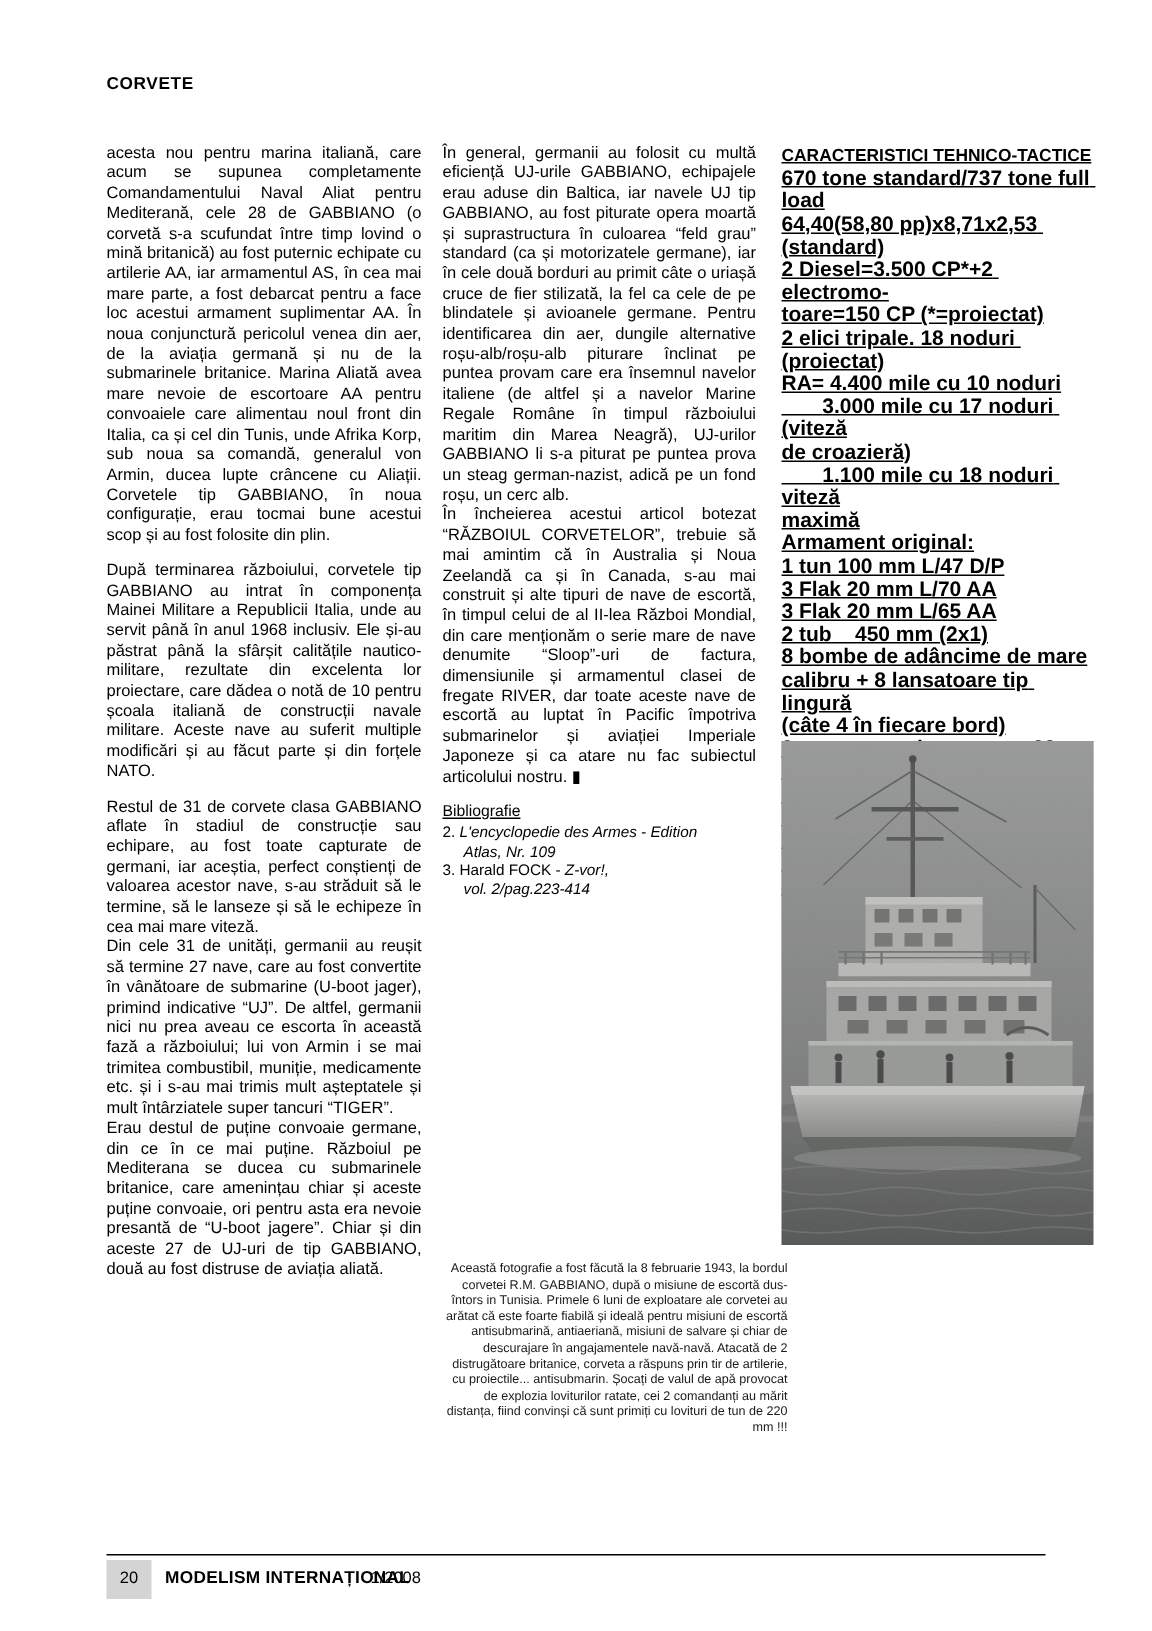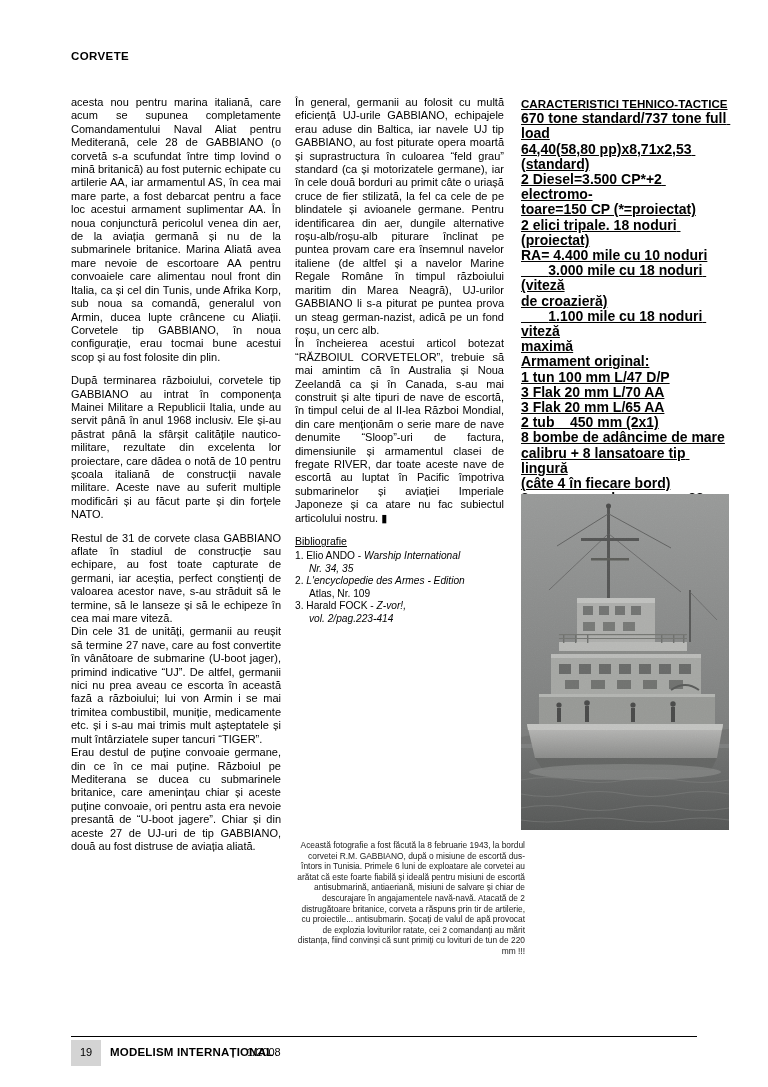--- a/index.html
+++ b/index.html
@@ -104,44 +104,40 @@
   </div>
 
   <div class="col" id="col2">
     <p class="tight">În general, germanii au folosit cu multă eficiență UJ-urile GABBIANO, echipajele erau aduse din Baltica, iar navele UJ tip GABBIANO, au fost piturate opera moartă și suprastructura în culoarea “feld grau” standard (ca și motorizatele germane), iar în cele două borduri au primit câte o uriașă cruce de fier stilizată, la fel ca cele de pe blindatele și avioanele germane. Pentru identificarea din aer, dungile alternative roșu-alb/roșu-alb piturare înclinat pe puntea provam care era însemnul navelor italiene (de altfel și a navelor Marine Regale Române în timpul războiului maritim din Marea Neagră), UJ-urilor GABBIANO li s-a piturat pe puntea prova un steag german-nazist, adică pe un fond roșu, un cerc alb.</p>
     <p>În încheierea acestui articol botezat “RĂZBOIUL CORVETELOR”, trebuie să mai amintim că în Australia și Noua Zeelandă ca și în Canada, s-au mai construit și alte tipuri de nave de escortă, în timpul celui de al II-lea Război Mondial, din care menționăm o serie mare de nave denumite “Sloop”-uri de factura, dimensiunile și armamentul clasei de fregate RIVER, dar toate aceste nave de escortă au luptat în Pacific împotriva submarinelor și aviației Imperiale Japoneze și ca atare nu fac subiectul articolului nostru. ▮</p>
 
 
     <div class="biblio-title">Bibliografie</div>
     <div style="font-size:10.2px;line-height:12.6px;">
       <div>
-        <span>1. Elio ANDO - </span><i>Warship International</i><br>
-        <span style="padding-left:14px;font-style:italic;">Nr. 34, 35</span>
-      </div>
-      <div>
         <span>2. </span><i>L'encyclopedie des Armes - Edition</i><br>
-        <span style="padding-left:14px;margin-top:16px;">Atlas, Nr. 109</span>
+        <span style="padding-left:14px;font-style:italic;margin-top:16px;">Atlas, Nr. 109</span>
       </div>
       <div>
         <span>3. Harald FOCK - </span><i>Z-vor!,</i><br>
         <span style="padding-left:14px;font-style:italic;">vol. 2/pag.223-414</span>
       </div>
     </div>
   </div>
 
   <div class="col" id="col3">
     <div class="spec-title">CARACTERISTICI TEHNICO-TACTICE</div>
     <div>
       <div class="spec-line">670 tone standard/737 tone full load</div>
       <div class="spec-line">64,40(58,80 pp)x8,71x2,53 (standard)</div>
       <div class="spec-line">2 Diesel=3.500 CP*+2 electromo-</div>
       <div class="spec-line">toare=150 CP (*=proiectat)</div>
       <div class="spec-line">2 elici tripale. 18 noduri (proiectat)</div>
       <div class="spec-line">RA= 4.400 mile cu 10 noduri</div>
-      <div class="spec-line">       3.000 mile cu 18 noduri (viteză</div>
+      <div class="spec-line">       3.000 mile cu 17 noduri (viteză</div>
       <div class="spec-line">de croazieră)</div>
       <div class="spec-line">       1.100 mile cu 18 noduri viteză</div>
       <div class="spec-line">maximă</div>
       <div class="spec-line">Armament original:</div>
       <div class="spec-line">1 tun 100 mm L/47 D/P</div>
       <div class="spec-line">3 Flak 20 mm L/70 AA</div>
       <div class="spec-line">3 Flak 20 mm L/65 AA</div>
       <div class="spec-line">2 tub    450 mm (2x1)</div>
       <div class="spec-line">8 bombe de adâncime de mare</div>
       <div class="spec-line">calibru + 8 lansatoare tip lingură</div>
@@ -273,17 +269,17 @@
       <ellipse cx="104" cy="278" rx="96" ry="8" fill="#9a9c9a" opacity="0.5"></ellipse>
 
       <rect x="0" y="0" width="208" height="336" filter="url(#grain)" fill="#808080" opacity="0.20"></rect>
     </svg>
   </div>
 
   <div class="caption">Această fotografie a fost făcută la 8 februarie 1943, la bordul corvetei R.M. GABBIANO, după o misiune de escortă dus-întors in Tunisia. Primele 6 luni de exploatare ale corvetei au arătat că este foarte fiabilă și ideală pentru misiuni de escortă antisubmarină, antiaeriană, misiuni de salvare și chiar de descurajare în angajamentele navă-navă. Atacată de 2 distrugătoare britanice, corveta a răspuns prin tir de artilerie, cu proiectile... antisubmarin. Șocați de valul de apă provocat de explozia loviturilor ratate, cei 2 comandanți au mărit distanța, fiind convinși că sunt primiți cu lovituri de tun de 220 mm !!!</div>
 
   <div class="foot-rule"></div>
   <div class="pagebox"></div>
-  <div class="pagenum">19</div>
+  <div class="pagenum">20</div>
   <div class="foot-title">MODELISM INTERNAȚIONAL</div>
   <div class="foot-issue">1/2008</div>
 
 </div>
 
 </body></html>

